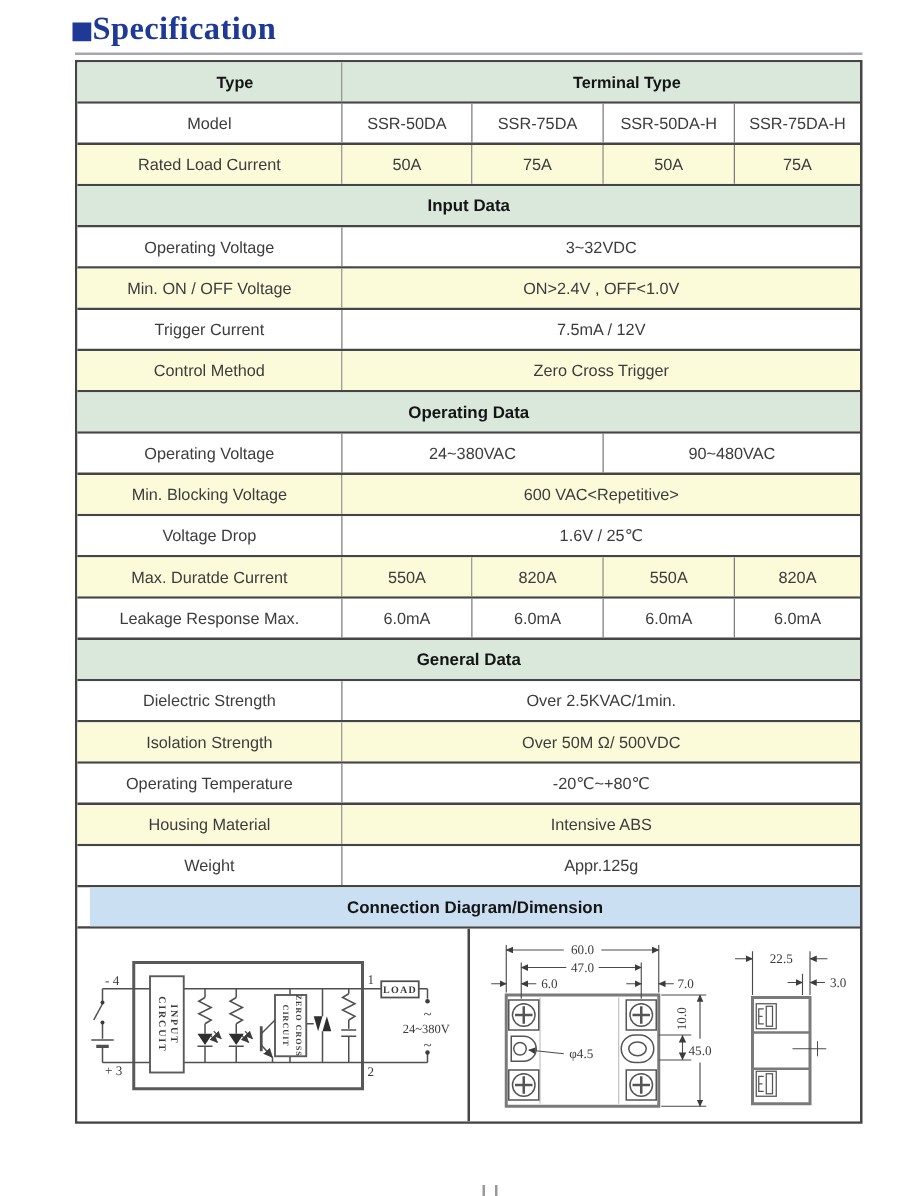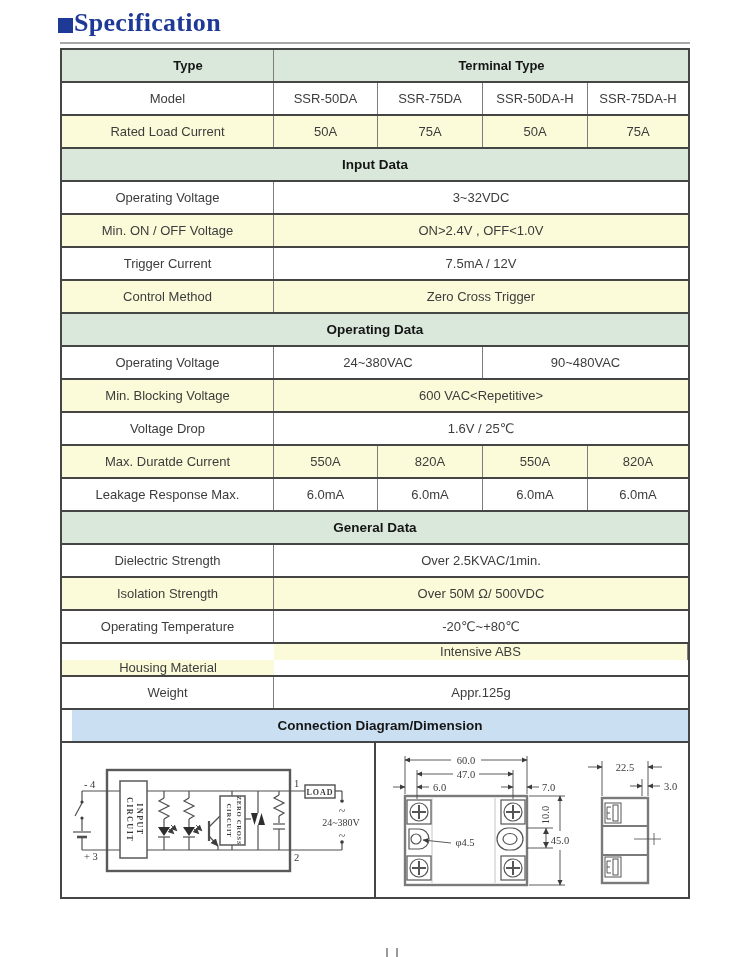--- a/index.html
+++ b/index.html
@@ -145,22 +145,22 @@
       </div>
       <div class="row">
         <div class="cell bg-yellow">Isolation Strength</div>
         <div class="cell span4 bg-yellow">Over 50M Ω/ 500VDC</div>
       </div>
       <div class="row">
         <div class="cell">Operating Temperature</div>
         <div class="cell span4">-20℃~+80℃</div>
       </div>
       <div class="row">
+        <div class="cell bg-yellow">Housing Material</div>
         <div class="cell span4 bg-yellow">Intensive ABS</div>
-        <div class="cell bg-yellow">Housing Material</div>
       </div>
       <div class="row">
         <div class="cell">Weight</div>
         <div class="cell span4">Appr.125g</div>
       </div>
 
       <div class="row">
         <div class="cell sec bg-blue">Connection Diagram/Dimension</div>
       </div>
 

